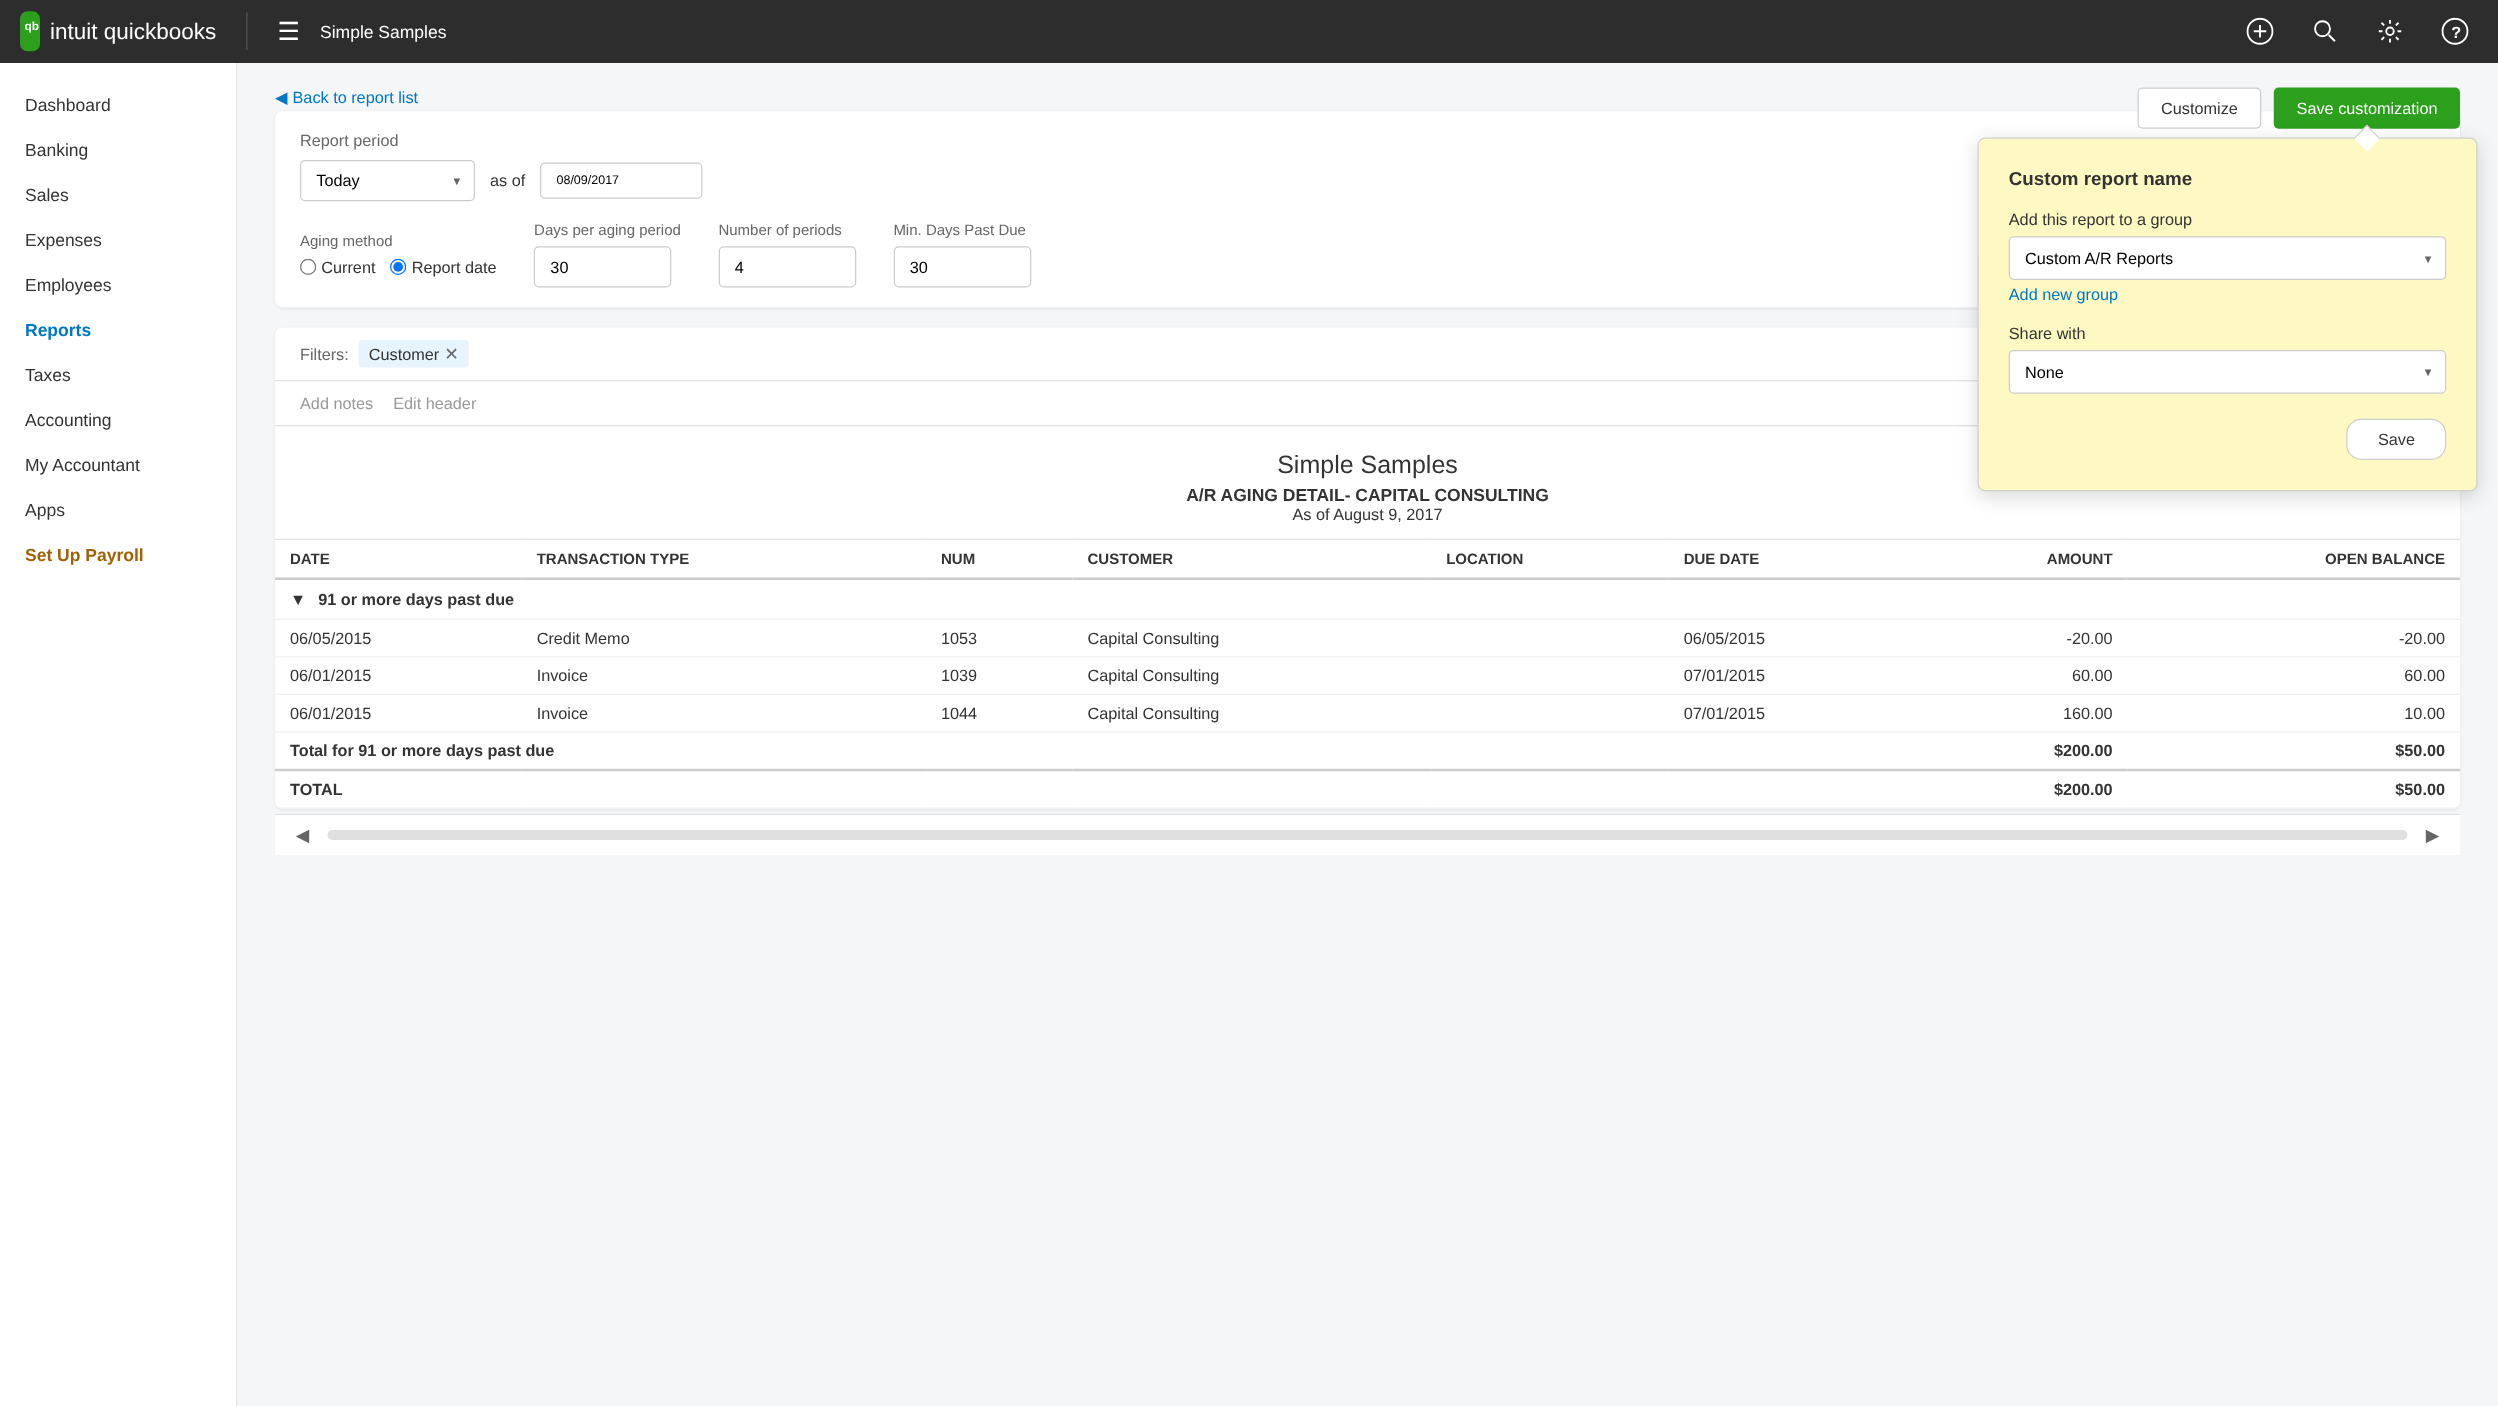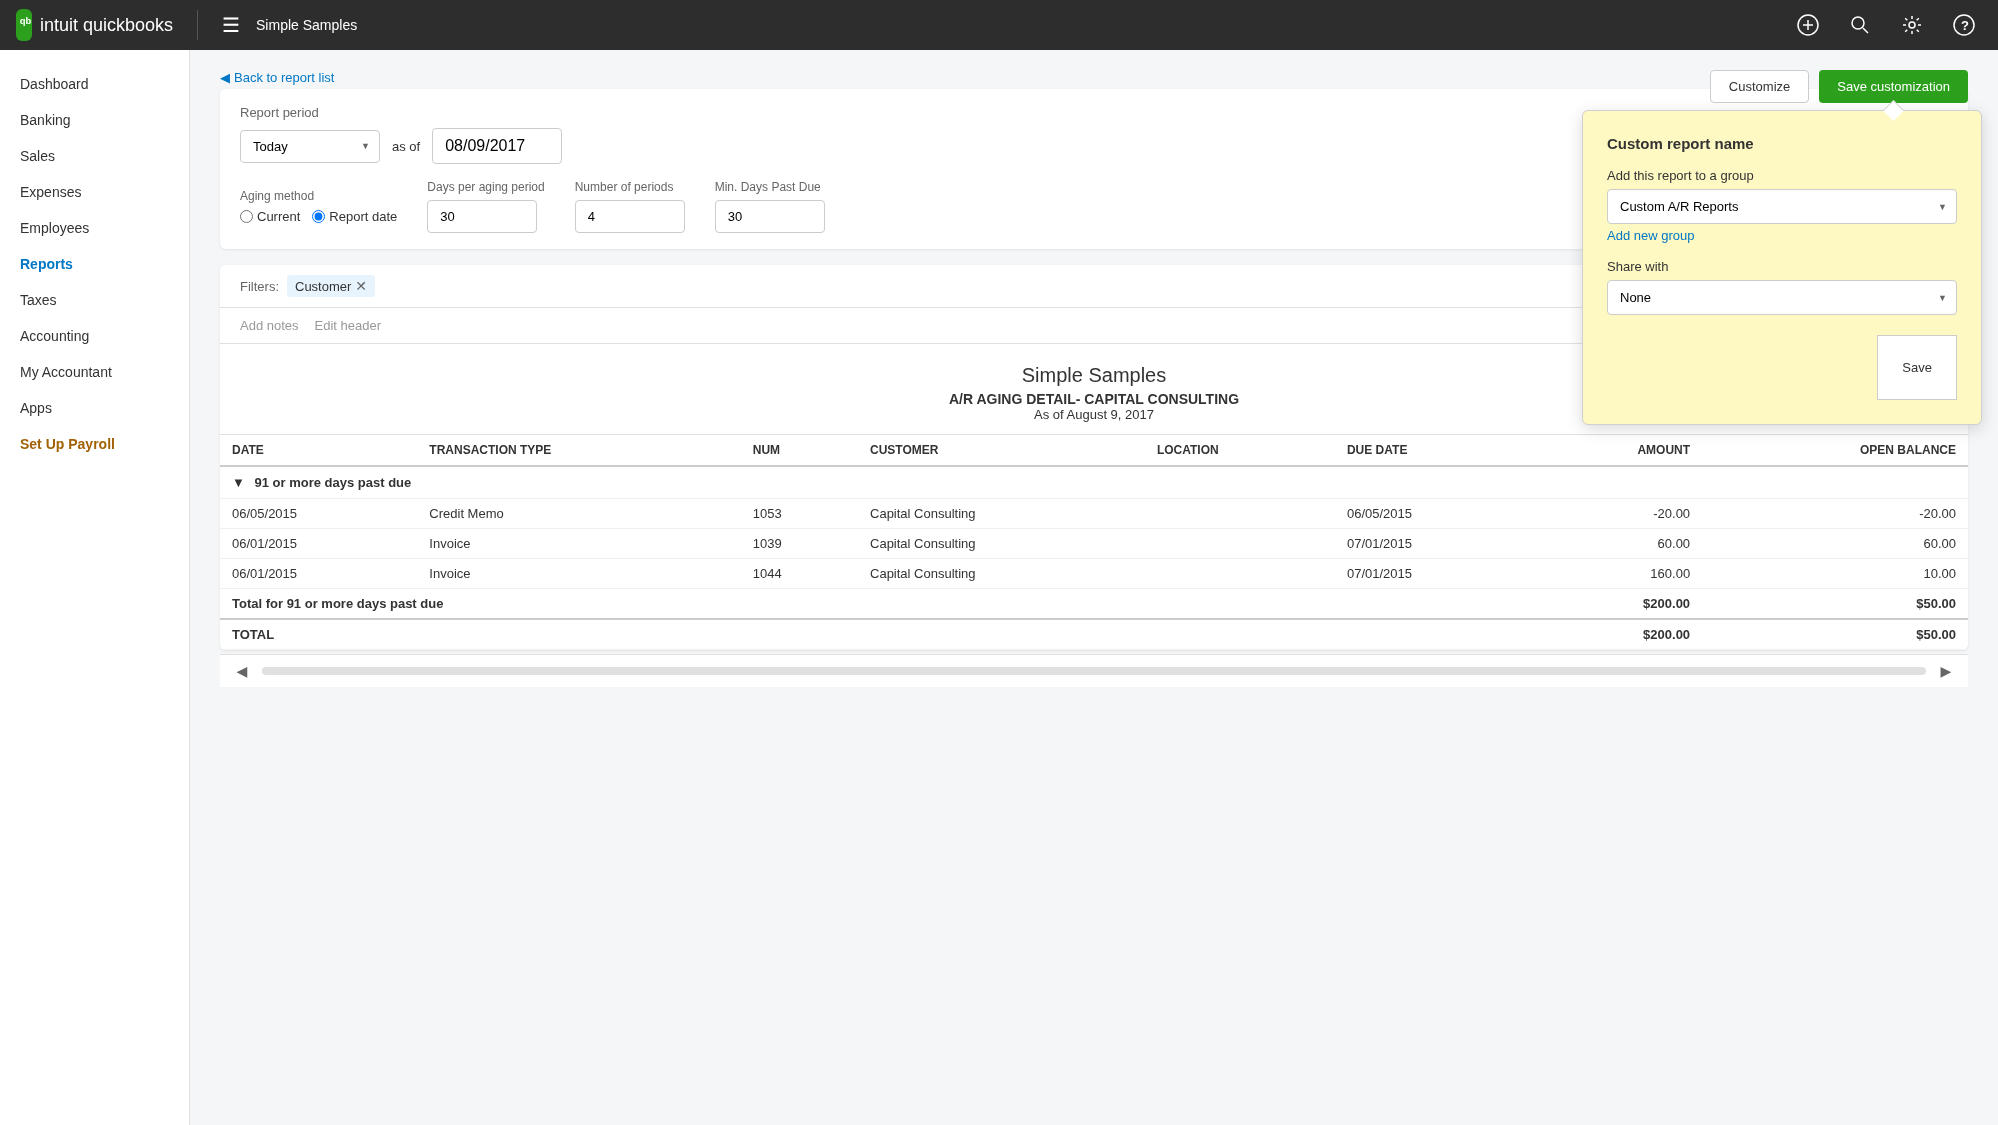--- a/index.html
+++ b/index.html
@@ -112,21 +112,21 @@
       color: #666;
       position: absolute;
       right: 10px;
       pointer-events: none;
     }
     .as-of-text { color: #333; font-size: 13px; }
     .date-input {
       border: 1px solid #ccc;
       border-radius: 4px;
       padding: 8px 12px;
-      font-size: 16px;
+      font-size: 10px;
       width: 130px;
     }
     .aging-row {
       display: flex; align-items: center; gap: 30px;
     }
     .aging-group { display: flex; flex-direction: column; gap: 6px; }
     .aging-label { font-size: 12px; color: #666; font-weight: 500; }
     .radio-group { display: flex; gap: 12px; align-items: center; }
     .radio-option { display: flex; align-items: center; gap: 4px; cursor: pointer; font-size: 13px; }
     .text-input {
@@ -321,22 +321,22 @@
       margin-top: 4px;
     }
     .panel-footer {
       display: flex;
       justify-content: flex-end;
       margin-top: 20px;
     }
     .btn-save-panel {
       background: white;
       border: 1px solid #ccc;
-      border-radius: 0;
-      padding: 24px 24px;
+      border-radius: 12px;
+      padding: 8px 24px;
       font-size: 13px;
       cursor: pointer;
       color: #333;
     }
 
     
     .custom-report-panel::before {
       content: '';
       position: absolute;
       top: -8px;

